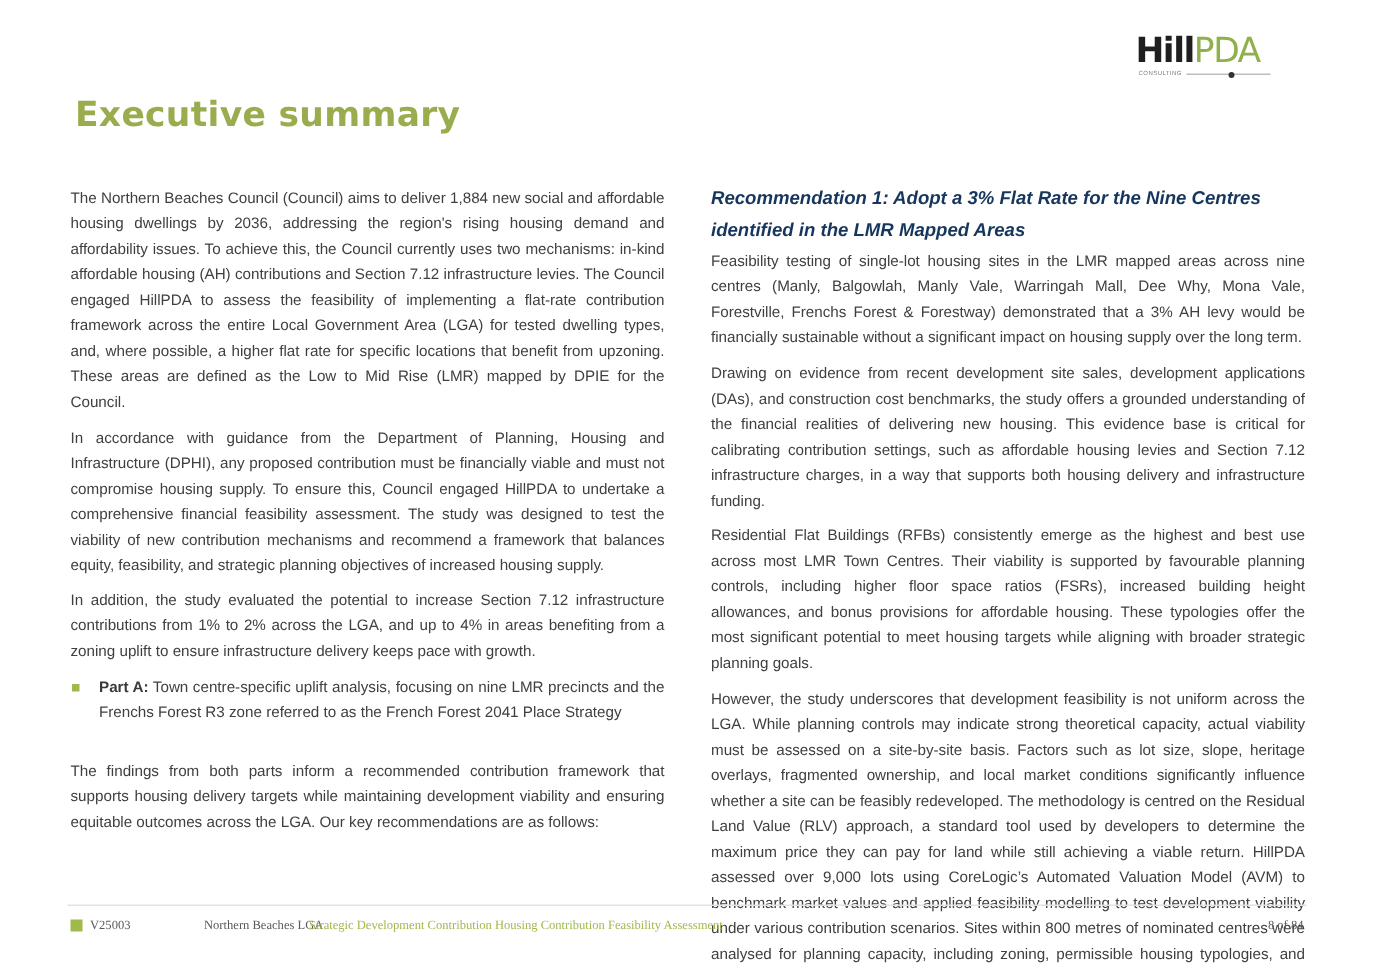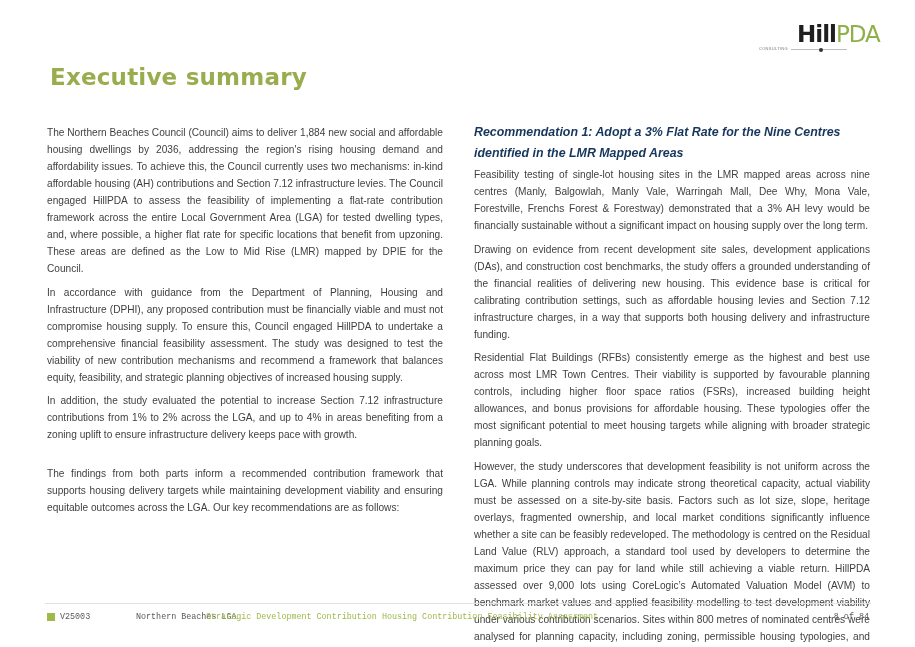--- a/index.html
+++ b/index.html
@@ -1,20 +1,20 @@
 <!DOCTYPE html>
 <html><head>
   <meta charset="utf-8">
   <style>
     * { margin: 0; padding: 0; box-sizing: border-box; }
     html, body { width: 915px; height: 647px; background: #ffffff; overflow: hidden; }
     body { position: relative; font-family: "Liberation Sans", sans-serif; color: #3f3f3f; }
 
     .logo { position: absolute; left: 757px; top: 22px; width: 92px; height: 30px; }
-    .logo-word { position: absolute; left: 0; top: 0; font-family: "DejaVu Sans", sans-serif; font-size: 23px; line-height: 24px; letter-spacing: -1px; white-space: nowrap; margin-left: 40px; }
+    .logo-word { position: absolute; left: 0; top: 0; font-family: "DejaVu Sans", sans-serif; font-size: 23px; line-height: 24px; letter-spacing: -1px; white-space: nowrap; }
     .logo-hill { color: #1f1f1f; font-weight: bold; }
     .logo-pda { color: #8fb04a; font-weight: normal; }
     .logo-sub { position: absolute; left: 2px; top: 24px; font-size: 4px; color: #7a7a7a; letter-spacing: 0.3px; font-family: "Liberation Sans", sans-serif; }
     .logo-line { position: absolute; left: 34px; top: 27px; width: 56px; height: 1px; background: #bdbdbd; }
     .logo-dot { position: absolute; left: 62px; top: 25.5px; width: 4px; height: 4px; background: #333; border-radius: 50%; }
 
     .page-title { position: absolute; left: 50px; top: 64px; font-family: "DejaVu Sans", sans-serif; font-size: 23px; font-weight: bold; color: #9aad4e; letter-spacing: 0.2px; }
 
     .col { position: absolute; font-size: 10.15px; line-height: 17px; color: #3f3f3f; text-align: justify; }
     .col-left { left: 47px; top: 124px; width: 396px; }
@@ -24,21 +24,21 @@
     .para-tight { margin-bottom: 0; }
 
     .bullets { list-style: none; margin-bottom: 22px; }
     .bullets li { position: relative; padding-left: 19px; }
     .bullet-mark { position: absolute; left: 1px; top: 6px; width: 5px; height: 5px; background: #9fb94a; }
     .bullets b { font-weight: bold; color: #3a3a3a; }
 
     .rec-heading { position: absolute; left: 474px; top: 122px; width: 400px; font-size: 12.4px; line-height: 21px; font-weight: bold; color: #17365d; font-style: italic; }
 
     .footer-rule { position: absolute; left: 45px; top: 603px; width: 826px; height: 1px; background: #e2e2e2; }
-    .footer { position: absolute; left: 47px; top: 611px; width: 825px; height: 14px; font-family: Liberation Mono, monospace; font-size: 8.4px; line-height: 12px; white-space: nowrap; }
+    .footer { position: absolute; left: 47px; top: 611px; width: 825px; height: 14px; font-family: Liberation Serif, serif; font-size: 8.4px; line-height: 12px; white-space: nowrap; }
     .footer-square { position: absolute; left: 0; top: 2px; width: 8px; height: 8px; background: #9fb94a; }
     .footer-code { position: absolute; left: 13px; top: 0; color: #595959; }
     .footer-lga { position: absolute; left: 57px; top: 0; color: #595959; padding-left: 32px; }
     .footer-doc { position: absolute; left: 159px; top: 0; color: #9fb94a; }
     .footer-page { position: absolute; right: 3px; top: 0; color: #595959; }
   </style>
 </head>
 <body>
 
 <div class="logo">
@@ -50,20 +50,24 @@
   <div class="logo-dot"></div>
 </div>
 
 <h1 class="page-title">Executive summary</h1>
 
 <div class="col col-left">
   <p class="para">The Northern Beaches Council (Council) aims to deliver 1,884 new social and affordable housing dwellings by 2036, addressing the region's rising housing demand and affordability issues. To achieve this, the Council currently uses two mechanisms: in-kind affordable housing (AH) contributions and Section 7.12 infrastructure levies. The Council engaged HillPDA to assess the feasibility of implementing a flat-rate contribution framework across the entire Local Government Area (LGA) for tested dwelling types, and, where possible, a higher flat rate for specific locations that benefit from upzoning. These areas are defined as the Low to Mid Rise (LMR) mapped by DPIE for the Council.</p>
   <p class="para">In accordance with guidance from the Department of Planning, Housing and Infrastructure (DPHI), any proposed contribution must be financially viable and must not compromise housing supply. To ensure this, Council engaged HillPDA to undertake a comprehensive financial feasibility assessment. The study was designed to test the viability of new contribution mechanisms and recommend a framework that balances equity, feasibility, and strategic planning objectives of increased housing supply.</p>
   <p class="para">In addition, the study evaluated the potential to increase Section 7.12 infrastructure contributions from 1% to 2% across the LGA, and up to 4% in areas benefiting from a zoning uplift to ensure infrastructure delivery keeps pace with growth.</p>
   <ul class="bullets">
+    <li>
+      <span class="bullet-mark"></span>
+      <b>Part A:</b><span> Town centre-specific uplift analysis, focusing on nine LMR precincts and the Frenchs Forest R3 zone referred to as the French Forest 2041 Place Strategy</span>
+    </li>
   </ul>
   <p class="para">The findings from both parts inform a recommended contribution framework that supports housing delivery targets while maintaining development viability and ensuring equitable outcomes across the LGA. Our key recommendations are as follows:</p>
 </div>
 
 <h2 class="rec-heading">Recommendation 1: Adopt a 3% Flat Rate for the Nine Centres identified in the LMR Mapped Areas</h2>
 <div class="col col-right">
   <p class="para">Feasibility testing of single-lot housing sites in the LMR mapped areas across nine centres (Manly, Balgowlah, Manly Vale, Warringah Mall, Dee Why, Mona Vale, Forestville, Frenchs Forest &amp; Forestway) demonstrated that a 3% AH levy would be financially sustainable without a significant impact on housing supply over the long term.</p>
   <p class="para">Drawing on evidence from recent development site sales, development applications (DAs), and construction cost benchmarks, the study offers a grounded understanding of the financial realities of delivering new housing. This evidence base is critical for calibrating contribution settings, such as affordable housing levies and Section 7.12 infrastructure charges, in a way that supports both housing delivery and infrastructure funding.</p>
   <p class="para">Residential Flat Buildings (RFBs) consistently emerge as the highest and best use across most LMR Town Centres. Their viability is supported by favourable planning controls, including higher floor space ratios (FSRs), increased building height allowances, and bonus provisions for affordable housing. These typologies offer the most significant potential to meet housing targets while aligning with broader strategic planning goals.</p>
   <p class="para">However, the study underscores that development feasibility is not uniform across the LGA. While planning controls may indicate strong theoretical capacity, actual viability must be assessed on a site-by-site basis. Factors such as lot size, slope, heritage overlays, fragmented ownership, and local market conditions significantly influence whether a site can be feasibly redeveloped.  The methodology is centred on the Residual Land Value (RLV) approach, a standard tool used by developers to determine the maximum price they can pay for land while still achieving a viable return. HillPDA assessed over 9,000 lots using CoreLogic’s Automated Valuation Model (AVM) to benchmark market values and applied feasibility modelling to test development viability under various contribution scenarios. Sites within 800 metres of nominated centres were analysed for planning capacity, including zoning, permissible housing typologies, and floor space ratios.</p>

